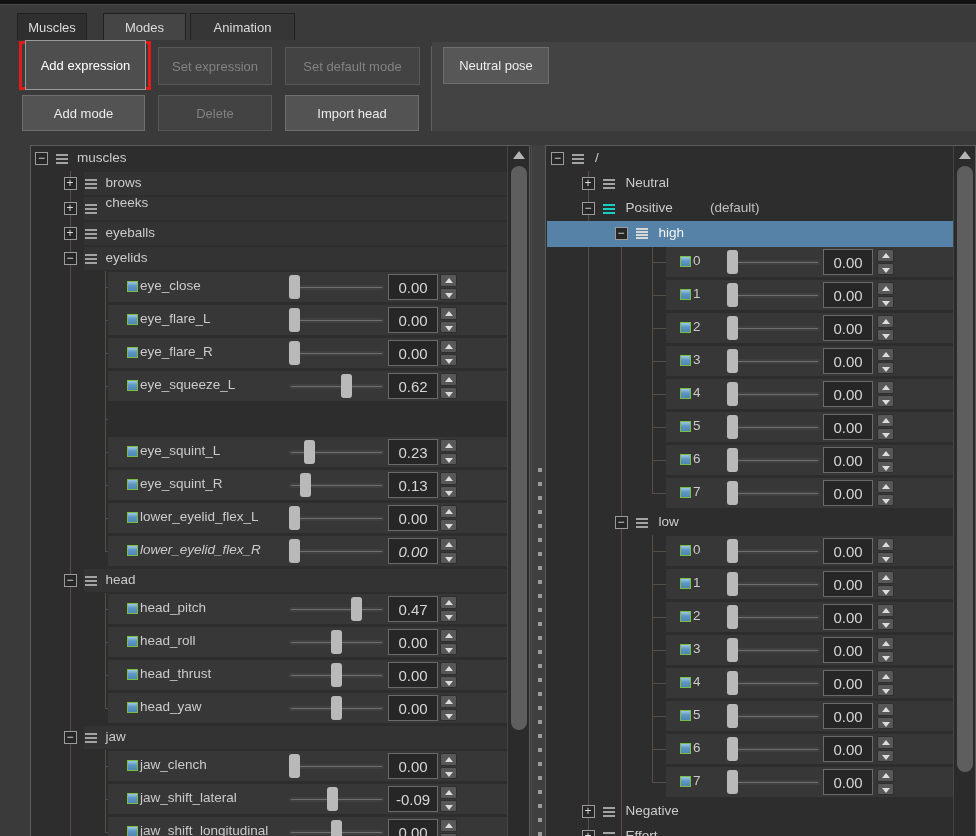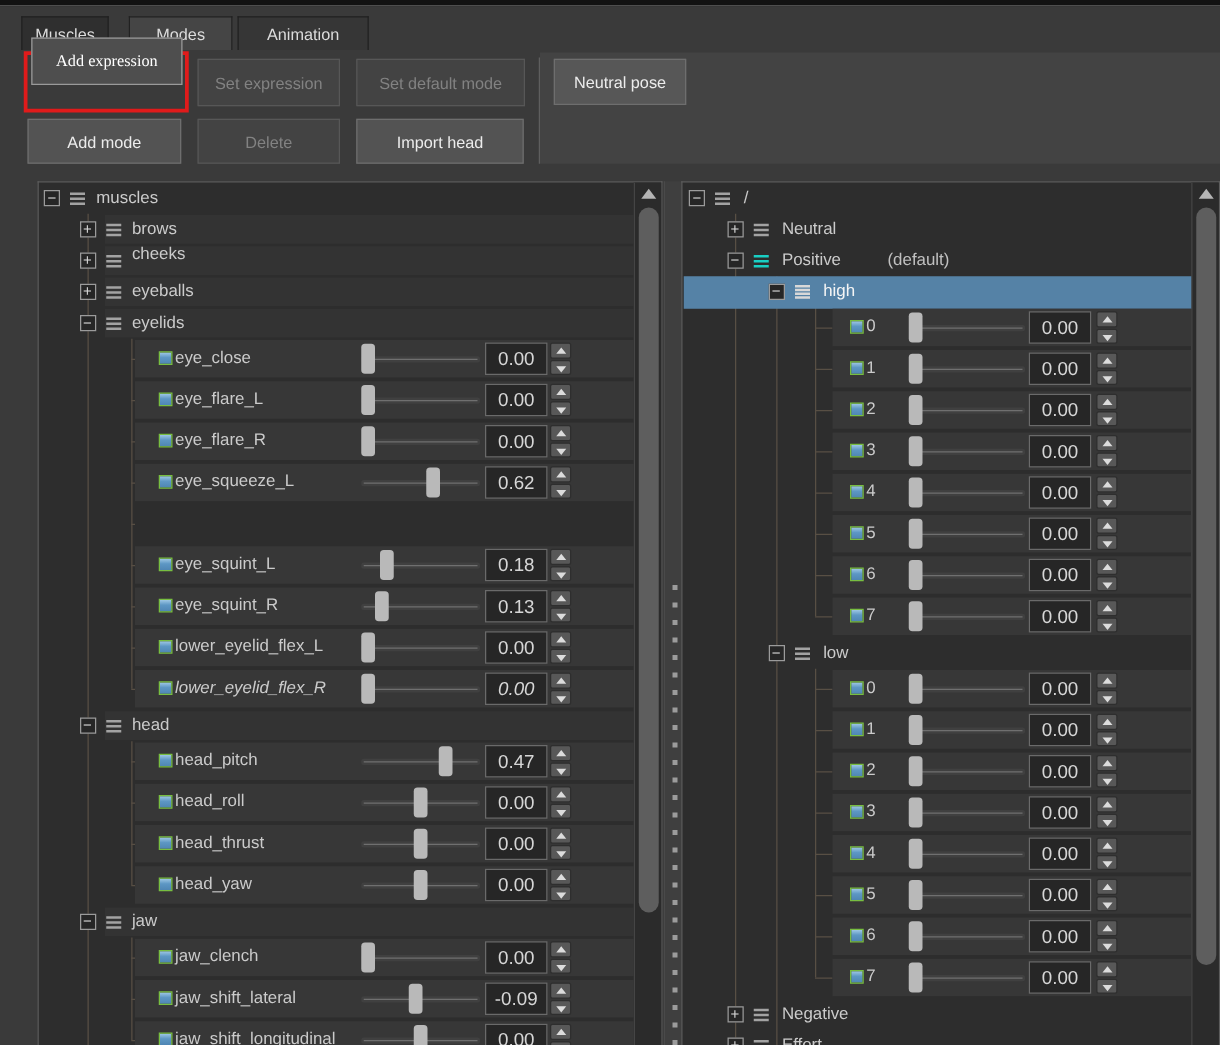--- a/index.html
+++ b/index.html
@@ -75,21 +75,21 @@
 <div id="app">
   <div class="winstrip"></div>
 
   <div class="tab t0">Muscles</div>
   <div class="tab t1">Modes</div>
   <div class="tab t2">Animation</div>
 
   <div class="toolbar-right-bg"></div>
 
   <div class="redrect"></div>
-  <div class="btn hl" style="left:25px;top:30px;width:121px;height:38px;font-family:Liberation Serif, serif;">Add expression</div>
+  <div class="btn hl" style="left:25px;top:40px;width:121px;height:50px;">Add expression</div>
   <div class="btn disabled" style="left:285px;top:47px;width:135px;height:38px;">Set default mode</div>
   <div class="btn disabled" style="left:158px;top:47px;width:114px;height:38px;">Set expression</div>
   <div class="vdivider"></div>
   <div class="btn" style="left:443px;top:47px;width:106px;height:37px;background:#575757;">Neutral pose</div>
 
   <div class="btn" style="left:22px;top:95px;width:123px;height:36px;">Add mode</div>
   <div class="btn disabled" style="left:158px;top:95px;width:114px;height:36px;">Delete</div>
   <div class="btn" style="left:285px;top:95px;width:134px;height:36px;">Import head</div>
 
   <div class="panel" id="left-panel">
@@ -206,21 +206,21 @@
           </div>
         </div>
         <div class="stripe" style="top: 291px; left: 77px; width: 400px; z-index: 2;">
           <div class="ck" style="left: 19px; top: 9px;"></div>
           <div class="tlabel" style="left: 32px; top: 6px; z-index: 3;">eye_squint_L</div>
           <div class="slider" style="left: 181px; top: 0px; width: 95px;">
             <div class="groove"></div>
             <div class="groove-line"></div>
             <div class="handle" style="left: 15px;"></div>
           </div>
-          <div class="numbox" style="left: 280px;">0.18</div>
+          <div class="numbox" style="left: 280px;">0.23</div>
           <div class="spin" style="left: 332px;">
             <div class="sb up">
               <div class="tri"></div>
             </div>
             <div class="sb dn">
               <div class="tri"></div>
             </div>
           </div>
         </div>
         <div class="stripe" style="top: 324px; left: 77px; width: 400px; z-index: 2;">

